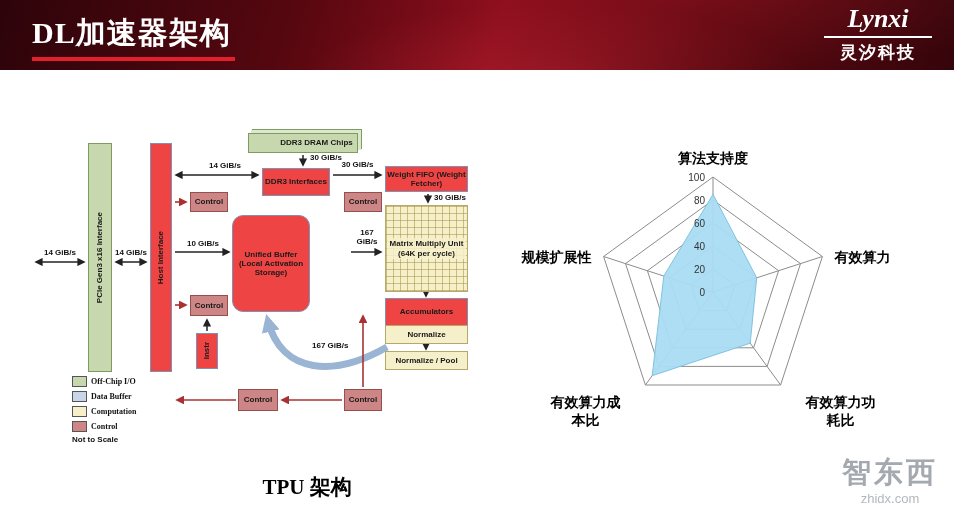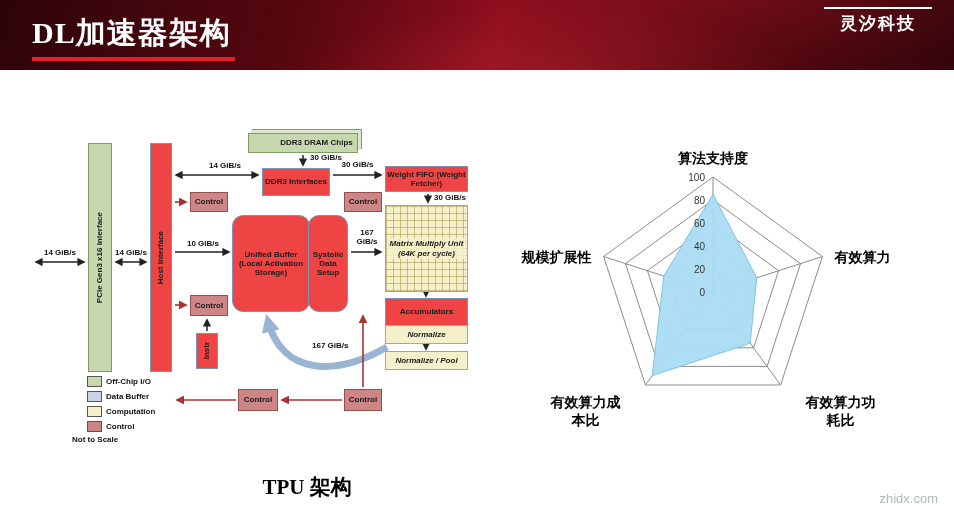--- a/index.html
+++ b/index.html
@@ -40,39 +40,39 @@
   .tpu { position:absolute; left:30px; top:125px; width:470px; height:345px; }
   .tpu-arrows { position:absolute; left:0; top:0; }
   .box {
     position:absolute; border:1px solid; box-sizing:border-box;
     font-size:8px; font-weight:bold; color:#1a1a1a; line-height:1.15;
     display:flex; align-items:center; justify-content:center; text-align:center;
     padding:1px;
   }
   .c-green  { background:#c8d8ae; border-color:#7e9c62; }
   .c-blue   { background:#ef4444; border-color:#7d93b5; }
-  .c-yellow { background:#f6f0ca; border-color:#b5a868;font-style:italic; }
+  .c-yellow { background:#f6f0ca; border-color:#b5a868; }
   .c-red    { background:#cd8585; border-color:#94504f; }
   .rounded  { border-radius:11px; }
   .vtext span { transform:rotate(-90deg); white-space:nowrap; }
   .dram { box-shadow:3px -3px 0 0 #dce8cc, 4px -4px 0 0 #7e9c62;padding-left:28px; }
   .grid-bg {
     background-image:
       repeating-linear-gradient(0deg,  rgba(160,140,60,.5) 0 1px, transparent 1px 7px),
       repeating-linear-gradient(90deg, rgba(160,140,60,.5) 0 1px, transparent 1px 7px);
     background-color:#f6f0ca;
   }
   .grid-bg span { background:rgba(246,240,202,.88); padding:1px 2px; }
   .lbl {
     position:absolute; font-size:8px; font-weight:bold; color:#111;
     white-space:nowrap; text-align:center;
   }
   .lbl.wrap { white-space:normal; }
 
-  .legend { position:absolute; left:57px; top:251px; width:90px; }
+  .legend { position:absolute; left:42px; top:251px; width:90px;font-family:Liberation Serif, serif; }
   .legend-row { display:flex; align-items:center; gap:4px; margin-bottom:4px; }
   .legend-swatch { width:13px; height:9px; border:1px solid #555; flex:0 0 auto; }
   .legend-label { font-size:8px; font-weight:bold; color:#111; }
   .nts { position:absolute; left:42px; top:310px; font-size:8px; font-weight:bold; color:#111; }
 
   .tpu-caption {
     position:absolute; left:232px; top:473px; width:150px; text-align:center;
     font-family:"Liberation Serif", serif; font-weight:bold; font-size:21px; color:#000;
   }
 
@@ -85,20 +85,21 @@
   .wm { position:absolute; right:16px; bottom:6px; text-align:center; }
   .wm-brand  { font-size:29px; font-weight:bold; letter-spacing:3px; color:#a4a9af; }
   .wm-domain { font-size:13px; color:#b3b8bd; margin-top:-2px; }
 </style>
 </head>
 <body>
 
 <div class="header">
   <div class="page-title">DL加速器架构</div>
   <div class="brand">
+    <div class="brand-name">Lynxi</div>
     <div class="brand-rule"></div>
     <div class="brand-company">灵汐科技</div>
   </div>
 </div>
 
 <div class="tpu">
 
   <svg class="tpu-arrows" width="470" height="345" viewBox="0 0 470 345">
     <defs>
       <marker id="mD" viewBox="0 0 10 10" refX="8" refY="5" markerWidth="5.5" markerHeight="5.5" orient="auto-start-reverse">
@@ -151,23 +152,20 @@
   <div class="box c-blue" style="left:355px;top:41px;width:83px;height:26px;">
     <span>Weight FIFO (Weight Fetcher)</span>
   </div>
   <div class="box c-yellow grid-bg" style="left:355px;top:80px;width:83px;height:87px;">
     <span>Matrix Multiply Unit (64K per cycle)</span>
   </div>
 
   <div class="box c-blue rounded" style="left:202px;top:90px;width:78px;height:97px;">
     <span>Unified Buffer (Local Activation Storage)</span>
   </div>
-  <div class="box c-blue rounded" style="left:278px;top:90px;width:40px;height:97px;">
-    <span>Systolic Data Setup</span>
-  </div>
   <div class="box c-blue" style="left:355px;top:173px;width:83px;height:28px;">
     <span>Accumulators</span>
   </div>
   <div class="box c-yellow" style="left:355px;top:200px;width:83px;height:19px;">
     <span>Normalize</span>
   </div>
   <div class="box c-yellow" style="left:355px;top:226px;width:83px;height:19px;">
     <span>Normalize / Pool</span>
   </div>
 
@@ -244,14 +242,15 @@
     <text class="cat" x="213.0" y="33.0" text-anchor="middle">算法支持度</text>
     <text class="cat" x="334.4" y="131.5" text-anchor="start">有效算力</text>
     <text class="cat" x="340.6" y="277.0" text-anchor="middle">有效算力功</text>
     <text class="cat" x="340.6" y="295.0" text-anchor="middle">耗比</text>
     <text class="cat" x="85.4" y="277.0" text-anchor="middle">有效算力成</text>
     <text class="cat" x="85.4" y="295.0" text-anchor="middle">本比</text>
     <text class="cat" x="91.6" y="131.5" text-anchor="end">规模扩展性</text>
   </svg>
 
 <div class="wm">
+  <div class="wm-brand">智东西</div>
   <div class="wm-domain">zhidx.com</div>
 </div>
 
 </body></html>

